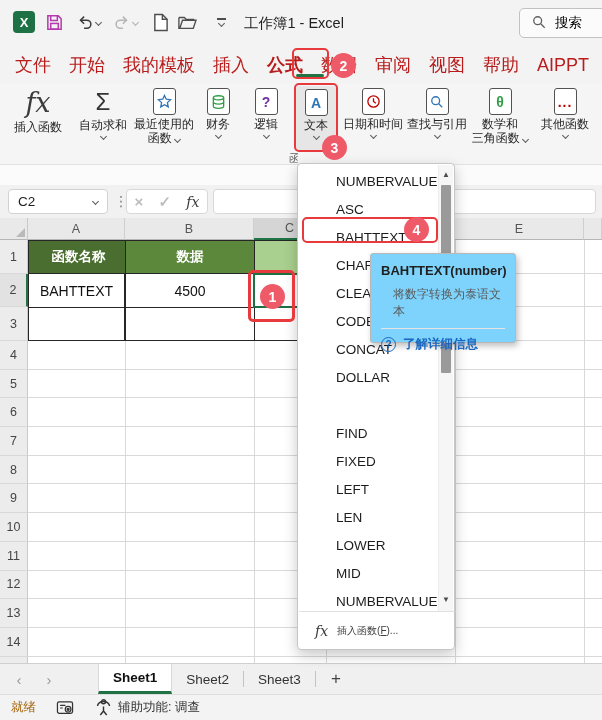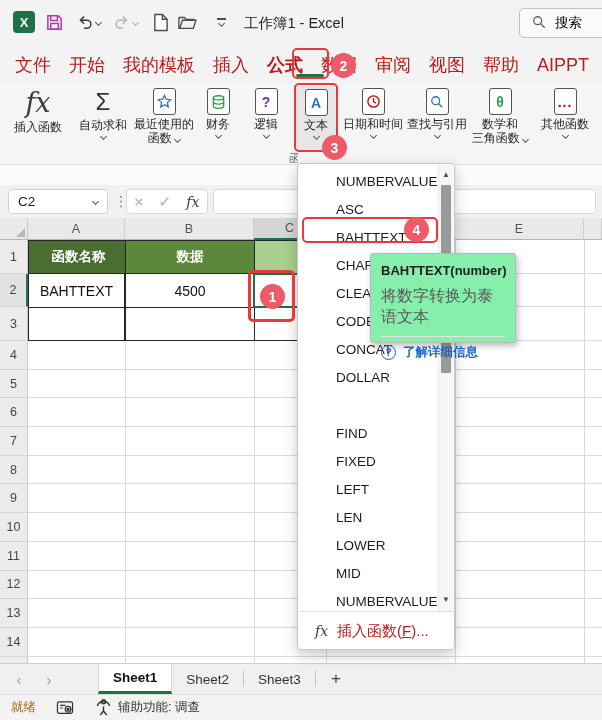--- a/index.html
+++ b/index.html
@@ -79,27 +79,27 @@
           border-radius:4px; box-shadow:0 5px 14px rgba(0,0,0,.22); z-index:20; }
   .mi { position:absolute; left:1px; width:138px; height:28px; display:flex; align-items:center;
         padding-left:37px; font-size:13.5px; color:#1c1c1c; }
   #menu-scroll { position:absolute; right:1px; top:1px; width:15px; height:446px; background:#f6f6f6; border-left:1px solid #ececec; }
   .sb-arrow { position:absolute; left:0; width:14px; height:14px; display:flex; align-items:center; justify-content:center;
               color:#4d4d4d; font-size:8px; }
   #sb-thumb { position:absolute; left:2px; top:20px; width:10px; height:188px; background:#9a9a9a; border-radius:1px; }
   #menu-sep { position:absolute; left:1px; top:447px; width:156px; height:1px; background:#e0e0e0; }
   #menu-insert { position:absolute; left:1px; top:449px; width:156px; height:36px; display:flex; align-items:center; gap:9px; padding-left:16px; }
   #menu-insert .fb-fx { font-size:14px; }
-  #menu-insert .txt { font-size:15px; color:#b91c1c; }
-
-  
-  #tooltip { left:370px; top:253px; width:146px; height:90px; background:#86efac; border:1px solid #b8b8b8;
+  #menu-insert .txt { font-size:10px; color:#404040; }
+
+  
+  #tooltip { left:370px; top:253px; width:146px; height:90px; background:#7dd3fc; border:1px solid #b8b8b8;
              border-radius:3px; box-shadow:2px 3px 6px rgba(0,0,0,.25); z-index:40; padding:9px 10px 0 10px; }
   #tt-title { font-size:13px; font-weight:bold; color:#1f1f1f; }
-  #tt-desc { font-size:16px; color:#595959; margin-top:8px; }
+  #tt-desc { font-size:12px; color:#595959; margin-top:8px;margin-left:12px; }
   #tt-div { height:1px; background:#e4e4e4; margin-top:8px; }
   #tt-link { display:flex; align-items:center; gap:7px; margin-top:7px; }
   #tt-qmark { width:15px; height:15px; border:1.5px solid #1a66c0; border-radius:50%; color:#1a66c0;
               font-size:10px; font-weight:bold; display:flex; align-items:center; justify-content:center; }
   #tt-link span.lk { font-size:12.5px; font-weight:bold; color:#1a66c0; }
 
   
   .rbox { position:absolute; border:2px solid #e83a3d; border-radius:5px; z-index:50; }
   .abadge { position:absolute; width:25px; height:25px; border-radius:50%; background:#ee5a68; color:#fff;
             font-weight:bold; font-size:14px; display:flex; align-items:center; justify-content:center; z-index:55; }

